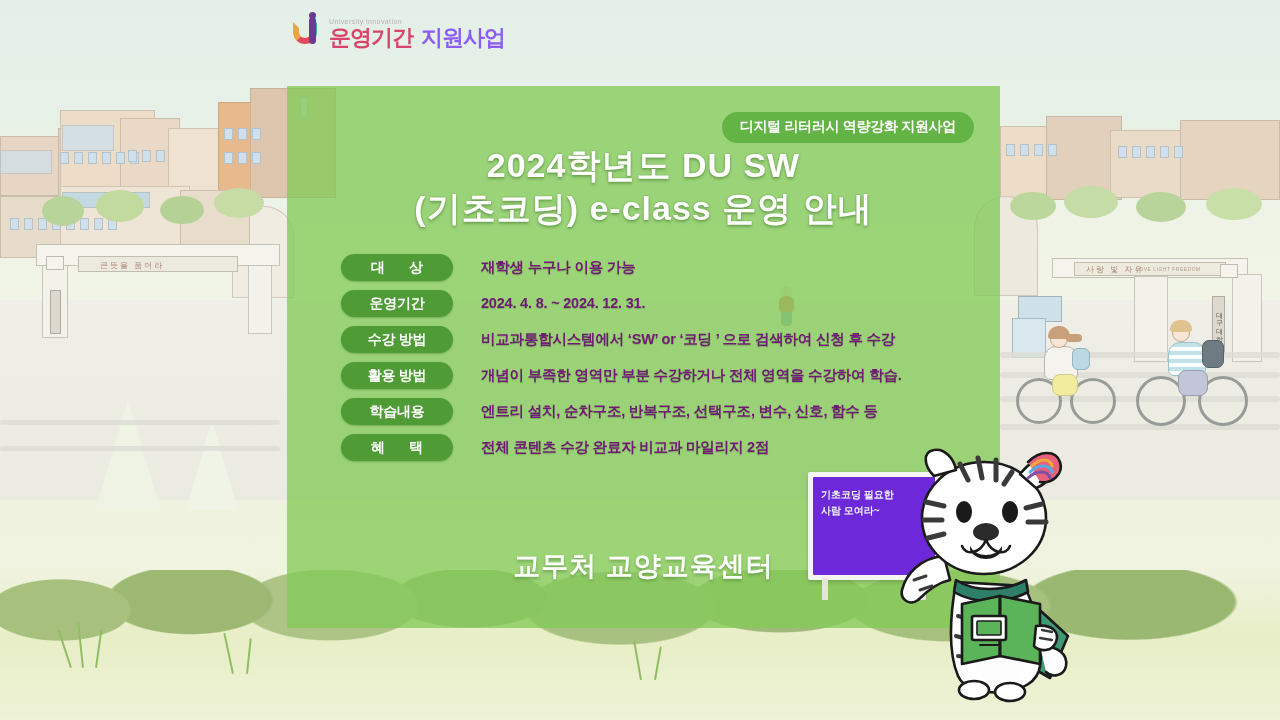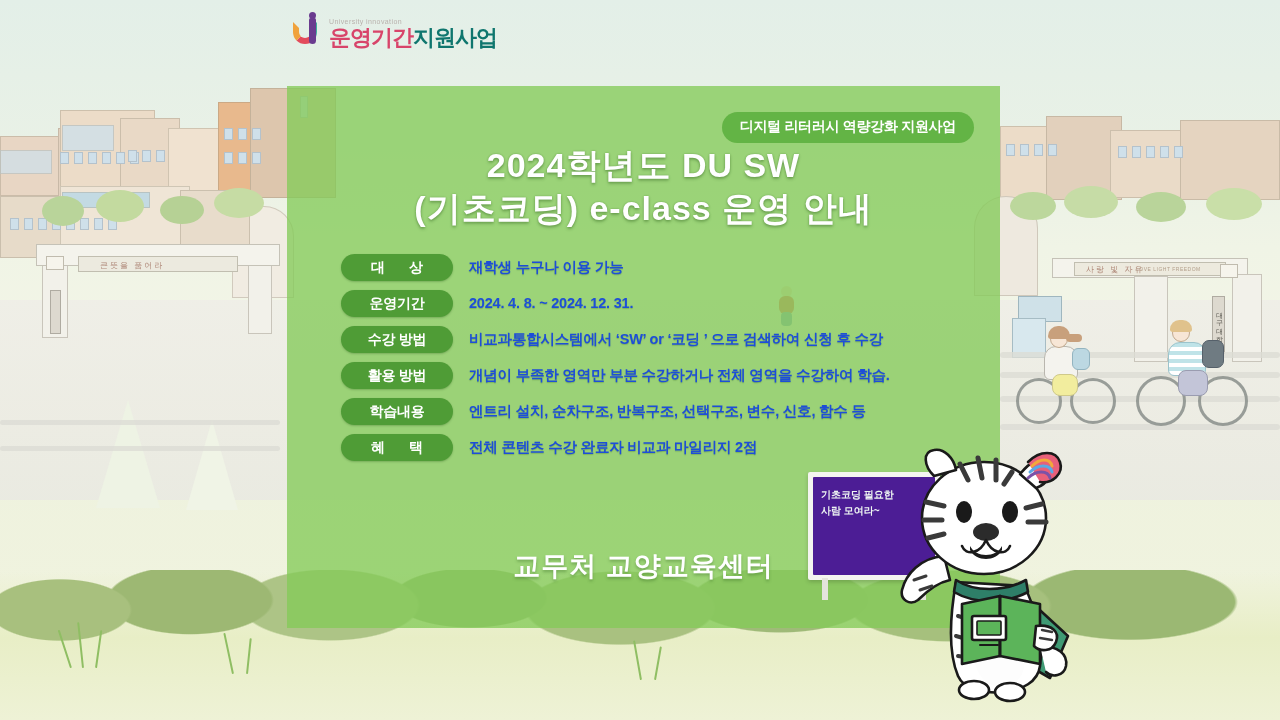--- a/index.html
+++ b/index.html
@@ -94,21 +94,21 @@
     position:absolute; left:16px; top:2px; width:7px; height:26px; background:#6a3b8f;
     border-radius:3px 3px 6px 6px;
   }
   .logo-jdot{
     position:absolute; left:16px; top:-4px; width:7px; height:7px; background:#6a3b8f; border-radius:50%;
   }
   .logo-texts{ display:flex; flex-direction:column; line-height:1; }
   .logo-en{ font-size:7px; color:#b9b2ad; letter-spacing:.4px; margin-bottom:2px; }
   .logo-kr{ font-size:22px; font-weight:bold; letter-spacing:-1px; }
   .logo-kr .k1{ color:#d8446a; }
-  .logo-kr .k2{ color:#0f766e; }
+  .logo-kr .k2{ color:#8b5cf6;margin-left:8px; }
 
   
   .panel{
     position:absolute; left:287px; top:86px; width:713px; height:542px;
     background:rgba(132,203,88,.78);
     z-index:20;
   }
   .badge{
     position:absolute; right:26px; top:26px;
     background:#63b445; color:#ffffff; font-size:14px; font-weight:bold;
@@ -126,41 +126,41 @@
   .rows{ position:absolute; left:54px; top:168px; width:620px; }
   .row{ display:flex; align-items:flex-start; margin-bottom:9px; }
   .pill{
     flex:0 0 auto; width:112px; height:27px; border-radius:14px;
     background:#4f9c36; color:#fff; font-size:14px; font-weight:bold;
     display:flex; align-items:center; justify-content:center; letter-spacing:-.3px;
     box-shadow:0 1px 2px rgba(40,90,25,.3);
   }
   .pill.spread{ letter-spacing:10px; text-indent:10px; }
   .rowtext{
-    margin-left:16px; padding-top:3px; color:#1d4ed8; font-size:14.5px;
+    margin-left:28px; padding-top:3px; color:#701a75; font-size:14.5px;
     font-weight:bold; line-height:1.5; letter-spacing:-.2px;
     text-shadow:0 1px 1px rgba(70,120,45,.35);
   }
   .rowtext span{ display:block; }
   .row.tall .pill{ }
 
   .footer{
     position:absolute; left:0; right:0; bottom:44px; text-align:center;
     color:#ffffff; font-size:27px; font-weight:bold; letter-spacing:1px;
     text-shadow:0 2px 3px rgba(60,110,40,.45);
   }
 
   
   .board{
     position:absolute; left:808px; top:472px; width:132px; height:108px; z-index:30;
     background:#f4f4f0; border-radius:2px; padding:5px;
     box-shadow:0 2px 4px rgba(0,0,0,.18);
   }
   .board-inner{
-    width:100%; height:100%; background:#4c1d95; border-radius:1px;
+    width:100%; height:100%; background:#6d28d9; border-radius:1px;
     padding:10px 8px; color:#eef5f2; font-size:10px; line-height:1.6; font-weight:bold;
   }
   .board-inner span{ display:block; }
   .board-leg{
     position:absolute; background:#e4e4dc; width:6px; height:22px; bottom:-20px;
   }
 
   
   .tiger{ position:absolute; left:900px; top:440px; width:190px; height:265px; z-index:35; }
   .tiger svg{ width:100%; height:100%; display:block; }

